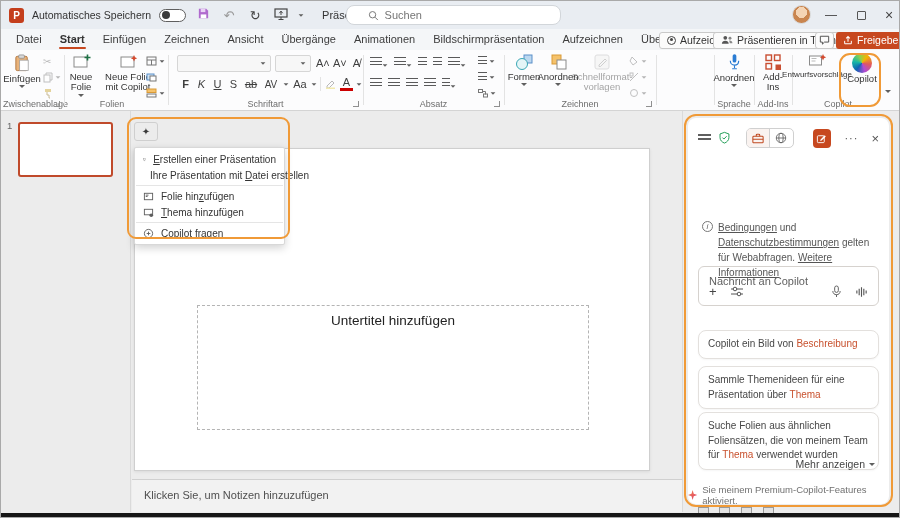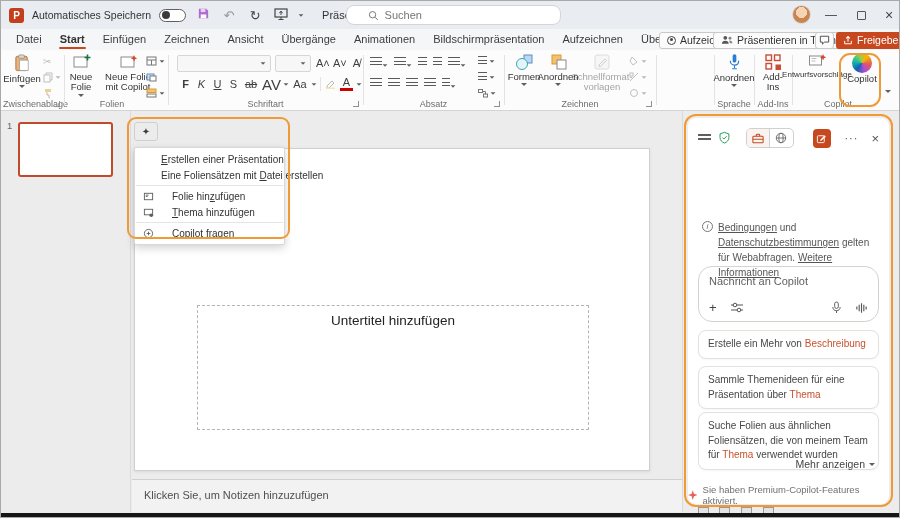--- a/index.html
+++ b/index.html
@@ -56,41 +56,41 @@
   .ph { position:absolute; border:1px dashed #b4b4b4; display:flex; justify-content:center; }
   .ph-title { left:62px; top:102px; width:392px; height:53px; align-items:center; font-size:33px; color:#141414; }
   .ph-sub { left:62px; top:156px; width:392px; height:125px; align-items:flex-start; padding-top:7px; font-size:13.5px; color:#222; }
   .notes { position:absolute; left:131px; top:478px; width:551px; height:33px; background:#f2f2f2; border-top:1px solid #d0d0d0; border-right:1px solid #dadada; font-size:11px; color:#4f4f4f; padding:9px 0 0 12px; }
   .blackstrip { position:absolute; left:0; top:512px; width:900px; height:6px; background:#161616; }
   .statushint { position:absolute; top:506px; width:11px; height:6px; border:1px solid #9a9a9a; border-bottom:none; background:#e3e3e3; }
 
   
   .ctx-trigger { position:absolute; left:133px; top:121px; width:24px; height:19px; background:#ececec; border:1px solid #cfcfcf; border-radius:3px; font-size:10px; color:#3b3b3b; display:flex; align-items:center; justify-content:center; }
   .ctxmenu { position:absolute; left:133px; top:146px; width:151px; background:#fff; border:1px solid #d8d8d8; border-radius:2px; box-shadow:0 3px 8px rgba(0,0,0,.18); padding:3px 0; }
-  .ctxitem { display:flex; align-items:center; gap:18px; height:16px; padding:0 8px; font-size:10px; color:#333; white-space:nowrap; }
+  .ctxitem { display:flex; align-items:center; gap:7px; height:16px; padding:0 8px; font-size:10px; color:#333; white-space:nowrap; }
   .ctxitem .u { text-decoration:underline; }
   .ctxsep { height:1px; background:#e5e5e5; margin:2px 1px; }
 
   
   .annot { position:absolute; border:2.5px solid #f09a37; border-radius:9px; pointer-events:none; }
 
   
   .cpanel { position:absolute; left:687px; top:117px; width:201px; height:386px; background:#fff; border-radius:8px; }
   .cp-head { position:absolute; left:0; top:8px; width:100%; height:24px; display:flex; align-items:center; padding:0 10px; gap:7px; }
   .seg { display:flex; border:1px solid #d0d0d0; border-radius:5px; overflow:hidden; height:20px; margin-left:8px; }
   .seg > span { width:23px; display:flex; align-items:center; justify-content:center; }
   .seg .sel { background:#faf3f0; border-right:1px solid #d0d0d0; }
   .newchat { width:19px; height:19px; background:#c7481f; border-radius:4px; display:flex; align-items:center; justify-content:center; margin-left:12px; }
   .cp-dots { font-size:11px; color:#555; letter-spacing:1px; margin-left:6px; }
   .cp-x { font-size:13px; color:#555; margin-left:6px; }
   .cp-title { position:absolute; left:0; top:60px; width:100%; text-align:center; font-size:14.5px; font-weight:bold; color:#242424; }
   .cp-disc { position:absolute; left:14px; top:102px; width:174px; display:flex; gap:5px; font-size:10px; color:#555; line-height:1.5; }
   .cp-disc a { color:#555; text-decoration:underline; }
   .info-i { flex:0 0 11px; width:11px; height:11px; border:1px solid #777; border-radius:50%; font-size:8px; color:#666; text-align:center; line-height:10px; margin-top:1px; font-style:italic; }
-  .cp-input { position:absolute; left:10px; top:148px; width:181px; height:56px; border:1px solid #d6d2ce; border-radius:14px; }
+  .cp-input { position:absolute; left:10px; top:148px; width:181px; height:40px; border:1px solid #d6d2ce; border-radius:6px; }
   .cp-ph { position:absolute; left:10px; top:8px; font-size:11px; color:#5f5f5f; }
   .cp-ir { position:absolute; bottom:7px; left:10px; right:10px; display:flex; align-items:center; gap:13px; }
   .cp-plus { font-size:13px; color:#444; line-height:10px; }
   .spring { flex:1; }
   .card { position:absolute; left:10px; width:181px; border:1px solid #e3e0dd; border-radius:8px; background:#fff; padding:6px 9px; font-size:10px; color:#474747; line-height:1.45; box-shadow:0 1px 2px rgba(0,0,0,.04); }
   .card .hl { color:#c8512e; }
   .cp-more { position:absolute; right:14px; top:340px; font-size:10.5px; color:#444; display:flex; align-items:center; gap:4px; }
   .cp-prem { position:absolute; left:0; top:366px; width:100%; display:flex; align-items:center; justify-content:center; gap:5px; font-size:9.5px; color:#707070; }
   .star4 { width:10px; height:10px; background:linear-gradient(135deg,#f2874b,#dd3a6e); clip-path:polygon(50% 0,62% 38%,100% 50%,62% 62%,50% 100%,38% 62%,0 50%,38% 38%); }
 </style>
@@ -263,21 +263,21 @@
       <span class="fk">A˄</span>
       <span class="fk">A˅</span>
       <span class="fk">A̸</span>
     </div>
     <div class="abs smico" style="left:10px; top:27px; gap:3px">
       <span class="fk" style="font-weight:bold">F</span>
       <span class="fk" style="font-style:italic">K</span>
       <span class="fk" style="text-decoration:underline">U</span>
       <span class="fk">S</span>
       <span class="fk" style="text-decoration:line-through; width:16px">ab</span>
-      <span class="fk" style="width:18px; font-size:15px">AV</span>
+      <span class="fk" style="width:18px; font-size:10px">AV</span>
         <span class="cv" style="transform:scale(.8)"></span>
       <span class="fk" style="width:16px">Aa</span>
         <span class="cv" style="transform:scale(.8)"></span>
       <span style="width:1px; height:14px; background:#e3e3e3"></span>
       <span class="fk dis"><svg width="11" height="11" viewBox="0 0 11 11">
             <path d="M2 8l5-5 2 2-5 5H2z" fill="none" stroke="#666"></path>
             <path d="M1 10.5h9" stroke="#e8d44d" stroke-width="2"></path>
           </svg></span>
       <span class="fk" style="border-bottom:3px solid #c00; line-height:1">A</span>
         <span class="cv" style="transform:scale(.8)"></span>
@@ -442,21 +442,21 @@
         <rect x="1.5" y="2" width="9" height="6" fill="none" stroke="#5f5f5f"></rect>
         <path d="M6 8v2M4 10.5h4" stroke="#5f5f5f"></path>
       </svg>
     <span><span class="u">E</span><span>rstellen einer Präsentation</span></span>
   </div>
   <div class="ctxitem">
     <svg width="11" height="11" viewBox="0 0 12 12">
         <path d="M3 1.5h4L9.5 4v6.5H3z" fill="none" stroke="#5f5f5f"></path>
         <path d="M7 1.5V4h2.5" fill="none" stroke="#5f5f5f"></path>
       </svg>
-    <span><span>Eine Foliensätzen mit </span><span class="u">D</span><span>atei erstellen</span></span>
+    <span><span>Ihre Präsentation mit </span><span class="u">D</span><span>atei erstellen</span></span>
   </div>
   <div class="ctxsep"></div>
   <div class="ctxitem">
     <svg width="11" height="11" viewBox="0 0 12 12">
         <rect x="1.5" y="2.5" width="9" height="7" fill="none" stroke="#5f5f5f"></rect>
         <path d="M3 4.5h3M3 6h2" stroke="#5f5f5f"></path>
       </svg>
     <span><span>Folie hin</span><span class="u">z</span><span>ufügen</span></span>
   </div>
   <div class="ctxitem">
@@ -530,37 +530,37 @@
           <rect x="4" y="1" width="4" height="7" rx="2" fill="none" stroke="#555"></rect>
           <path d="M2 6.5c0 2.5 1.7 4 4 4s4-1.5 4-4M6 10.5V13" fill="none" stroke="#555"></path>
         </svg>
       <svg width="13" height="12" viewBox="0 0 14 12">
           <path d="M2 4.5v3M4.5 2.5v7M7 1v10M9.5 2.5v7M12 4.5v3" stroke="#555" stroke-width="1.2"></path>
         </svg>
     </div>
   </div>
 
   <div class="card" style="top:212px">
-    <span>Erstelle ein Mehr von </span><span class="hl">Beschreibung</span><span></span>
+    <span>Copilot ein Bild von </span><span class="hl">Beschreibung</span><span></span>
   </div>
   <div class="card" style="top:248px">
     <span>Sammle Themenideen für eine Präsentation über </span><span class="hl">Thema</span><span></span>
   </div>
   <div class="card" style="top:294px">
     <span>Suche Folien aus ähnlichen Foliensätzen, die von meinem Team für </span><span class="hl">Thema</span><span> verwendet wurden</span>
   </div>
 
   <div class="cp-more">
     <span>Mehr anzeigen</span>
       <span class="cv"></span>
   </div>
 
   <div class="cp-prem">
     <span class="star4"></span>
-    <span>Sie haben Premium-Copilot-Features aktiviert.</span>
+    <span>Sie meinem Premium-Copilot-Features aktiviert.</span>
   </div>
 </div>
 
 <div class="annot" style="left:126px; top:116px; width:163px; height:122px"></div>
 <div class="annot" style="left:838px; top:52px; width:42px; height:54px; border-radius:11px"></div>
 <div class="annot" style="left:683px; top:113px; width:209px; height:393px; border-radius:12px"></div>
 
 <span class="statushint" style="left:697px"></span>
 <span class="statushint" style="left:718px"></span>
 <span class="statushint" style="left:740px"></span>

